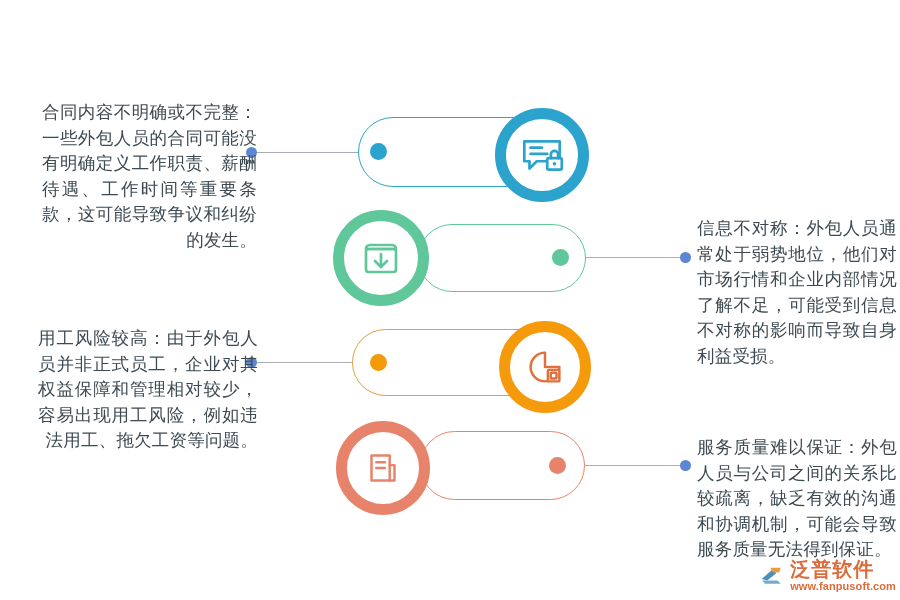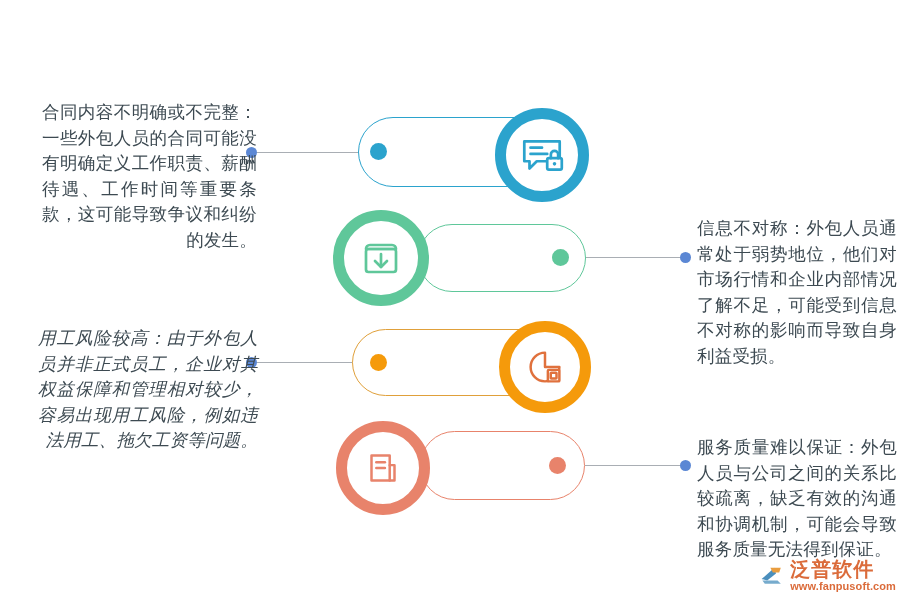--- a/index.html
+++ b/index.html
@@ -22,21 +22,21 @@
     font-size: 17.5px;
     line-height: 25.5px;
     color: #3d4a52;
     letter-spacing: 0.2px;
   }
   .txt.left  { text-align: justify; text-align-last: right; }
   .txt.right { text-align: justify; text-align-last: left; }
 
   #txt-contract { left: 42px;  top: 100px; width: 215px; }
   #txt-asym     { left: 697px; top: 216px; width: 200px; }
-  #txt-labor    { left: 38px;  top: 326px; width: 220px; font-style: italic; }
+  #txt-labor    { left: 38px;  top: 326px; width: 220px; }
   #txt-quality  { left: 697px; top: 435px; width: 200px; }
 
   
   .row { position: absolute; }
 
   
   .pill {
     position: absolute;
     border-style: solid;
     border-width: 1.6px;

